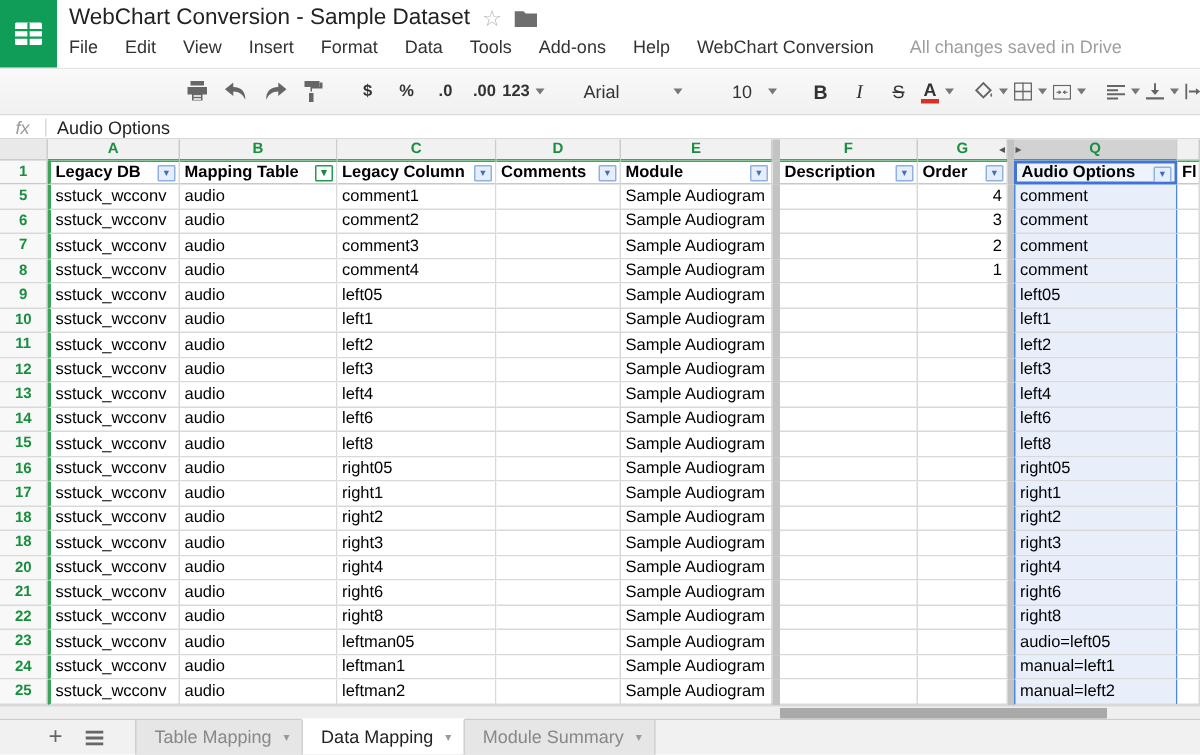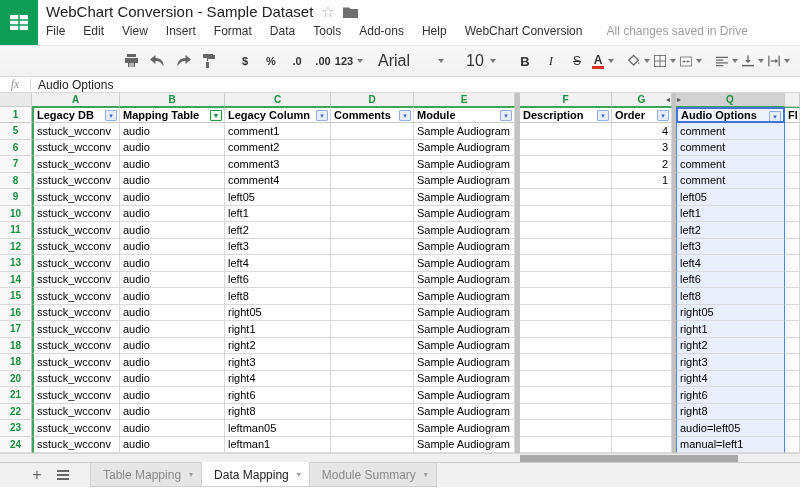--- a/index.html
+++ b/index.html
@@ -21,31 +21,31 @@
   .toolbar { height:32px; background:linear-gradient(#f9f9f9,#f1f1f1); border-top:1px solid #e5e5e5;
     border-bottom:1px solid #d9d9d9; display:flex; align-items:center; padding-left:118px; }
   .tbtn { height:22px; min-width:22px; display:flex; align-items:center; justify-content:center;
     margin:0 2px; color:#666; font-size:12px; cursor:pointer; border-radius:2px; position:relative; }
   .tbtn svg { display:block; }
   .sep { width:1px; height:20px; background:#d9d9d9; margin:0 5px; }
   .ttext { font-size:11px; color:#333; font-weight:bold; }
   .caret { width:0; height:0; border-left:3px solid transparent; border-right:3px solid transparent;
     border-top:4px solid #777; margin-left:4px; }
   .combo { display:flex; align-items:center; padding:0 6px; height:22px; cursor:pointer; }
-  .combo .val { font-size:16px; color:#333; }
+  .combo .val { font-size:12px; color:#333;margin-left:11px; }
   .font-combo .val { width:56px; }
   .size-combo .val { width:20px; }
   .bold-b { font-weight:bold; color:#333; font-size:13px; }
   .italic-i { font-style:italic; color:#333; font-size:13px; font-family:"Liberation Serif",serif; }
   .strike-s { color:#333; font-size:12px; text-decoration:line-through; }
   .acolor { color:#333; font-size:12px; font-weight:bold; border-bottom:3px solid #d93025; line-height:12px; padding:0 2px; }
 
   
   .formulabar { height:16px; background:#fff; border-bottom:1px solid #d9d9d9; display:flex; align-items:center; }
-  .fx { width:30px; text-align:center; font-family:Liberation Serif, serif; font-style:italic;
+  .fx { width:30px; text-align:center; font-family:Liberation Sans, sans-serif; font-style:italic;
     color:#999; font-size:12px; }
   .fdiv { width:1px; height:12px; background:#d9d9d9; margin-right:7px; }
   .fvalue { font-size:12px; color:#222; }
 
   
   table.grid { border-collapse:separate; border-spacing:0; table-layout:fixed; width:800px; }
   td, th { overflow:hidden; white-space:nowrap; vertical-align:middle; }
   tr.letters th { height:14px; background:#f1f1f1; color:#1a8e3f; font-size:10px; font-weight:bold;
     text-align:center; border-right:1px solid #ccc; border-bottom:1px solid #3ca55a; position:relative; cursor:pointer; }
   tr.letters th.corner { background:#e9e9e9; border-bottom:1px solid #ccc; }
@@ -552,20 +552,34 @@
         <td class="cell">leftman1</td>
         <td class="cell"></td>
         <td class="cell">Sample Audiogram</td>
         <td class="divv"></td>
         <td class="cell"></td>
         <td class="cell num"></td>
         <td class="divv"></td>
         <td class="cell cq">manual=left1</td>
         <td class="cell"></td>
       </tr>
+      <tr class="datarow">
+        <td class="gut">25</td>
+        <td class="cell ca">sstuck_wcconv</td>
+        <td class="cell">audio</td>
+        <td class="cell">leftman2</td>
+        <td class="cell"></td>
+        <td class="cell">Sample Audiogram</td>
+        <td class="divv"></td>
+        <td class="cell"></td>
+        <td class="cell num"></td>
+        <td class="divv"></td>
+        <td class="cell cq">manual=left2</td>
+        <td class="cell"></td>
+      </tr>
     </tbody>
 </table>
 
 <div class="hscroll">
   <div class="hthumb"></div>
 </div>
 
 <div class="tabbar">
   <span class="addsheet">+</span>
   <span class="allsheets">

